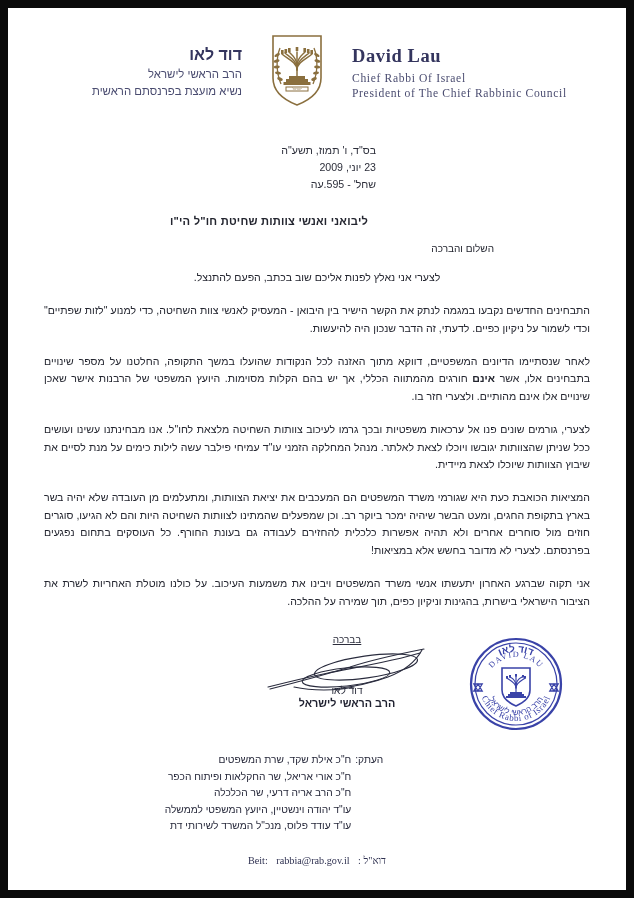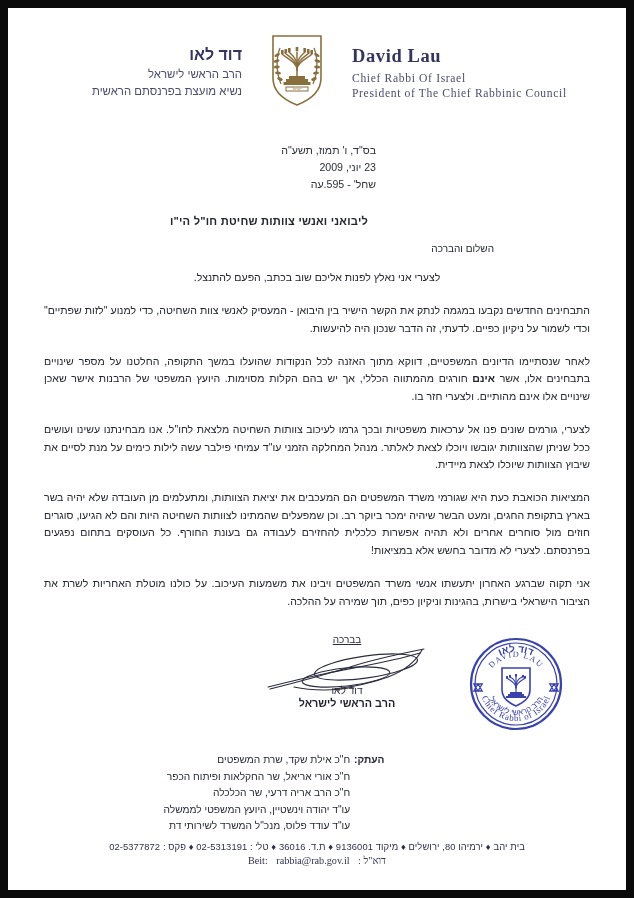--- a/index.html
+++ b/index.html
@@ -193,21 +193,21 @@
     margin-top: 6px;
     font-size: 10.2px;
     line-height: 1.62;
     color: #26283a;
     display: flex;
     flex-direction: row;
     justify-content: center;
     padding-right: 86px;
   }
   .cc-label {
-    font-weight: bold;
+    font-weight: normal;
     margin-left: 4px;
     white-space: nowrap;
     padding-top: 0px;
     text-align: right;
   }
   .cc-items div { white-space: nowrap; text-align: right; }
 
   
   .footer {
     position: absolute;
@@ -403,21 +403,20 @@
             <div>ח"כ אורי אריאל, שר החקלאות ופיתוח הכפר</div>
             <div>ח"כ הרב אריה דרעי, שר הכלכלה</div>
             <div>עו"ד יהודה וינשטיין, היועץ המשפטי לממשלה</div>
             <div>עו"ד עודד פלוס, מנכ"ל המשרד לשירותי דת</div>
           </div>
     </div>
 
   </div>
 
   <div class="footer">
-    <div class="footer-he">בית יהב ♦ ירמיהו 80, ירושלים ♦ מיקוד 9136001 ♦ ת.ד. 36016 ♦ טל' : 02-5313191 ♦ פקס : 02-5377872</div>
     <div class="footer-mail">
       <span>Beit:</span>
       <span class="sep"></span>
       <span>rabbia@rab.gov.il</span>
       <span class="sep"></span>
       <span class="he">דוא"ל :</span>
     </div>
   </div>
 
 </div>

